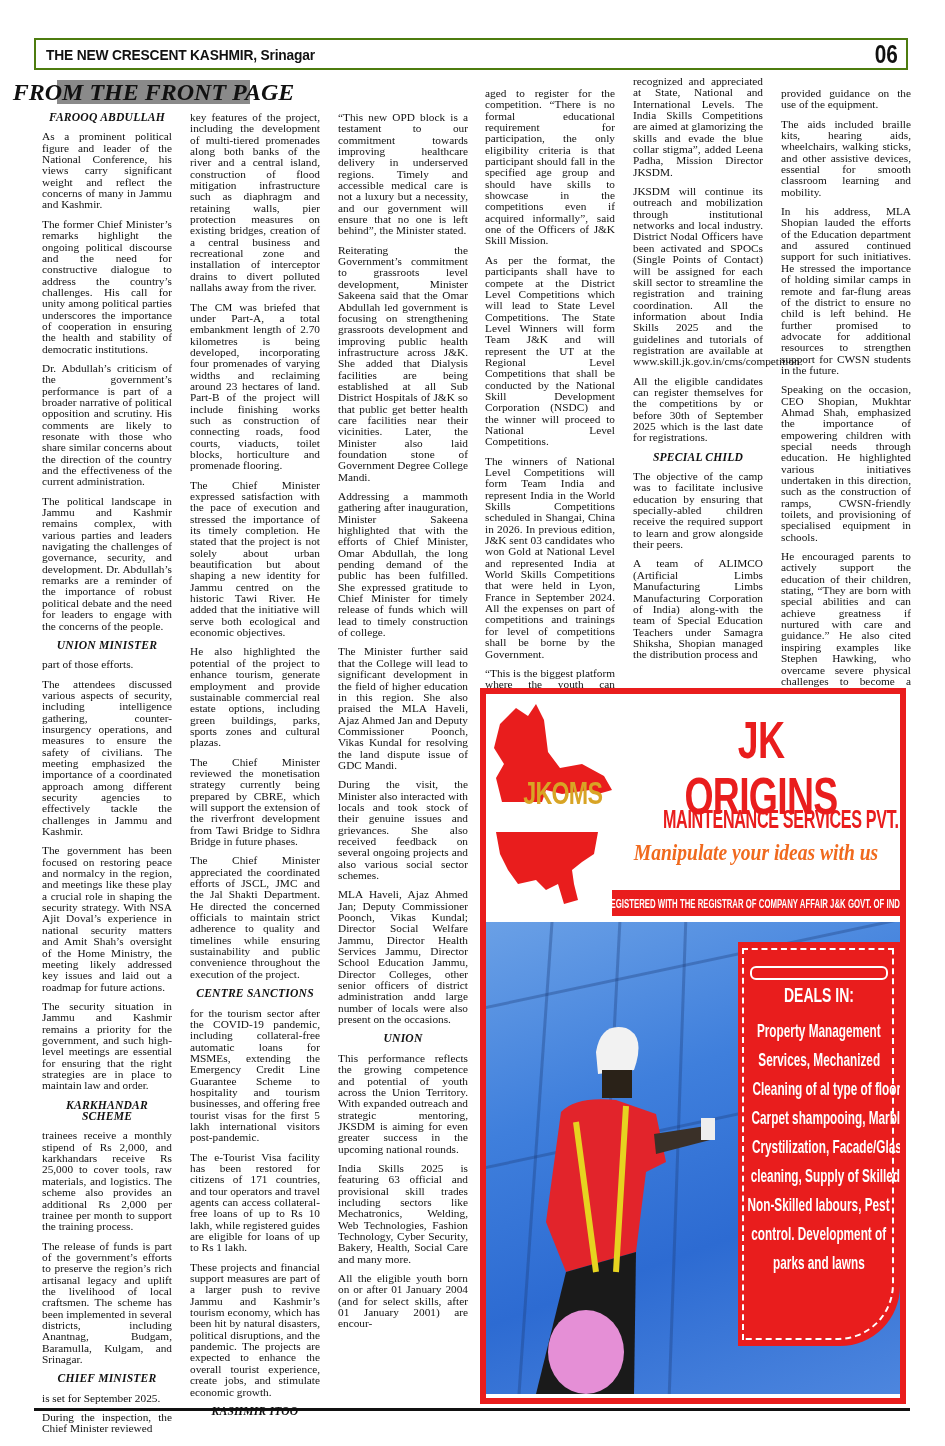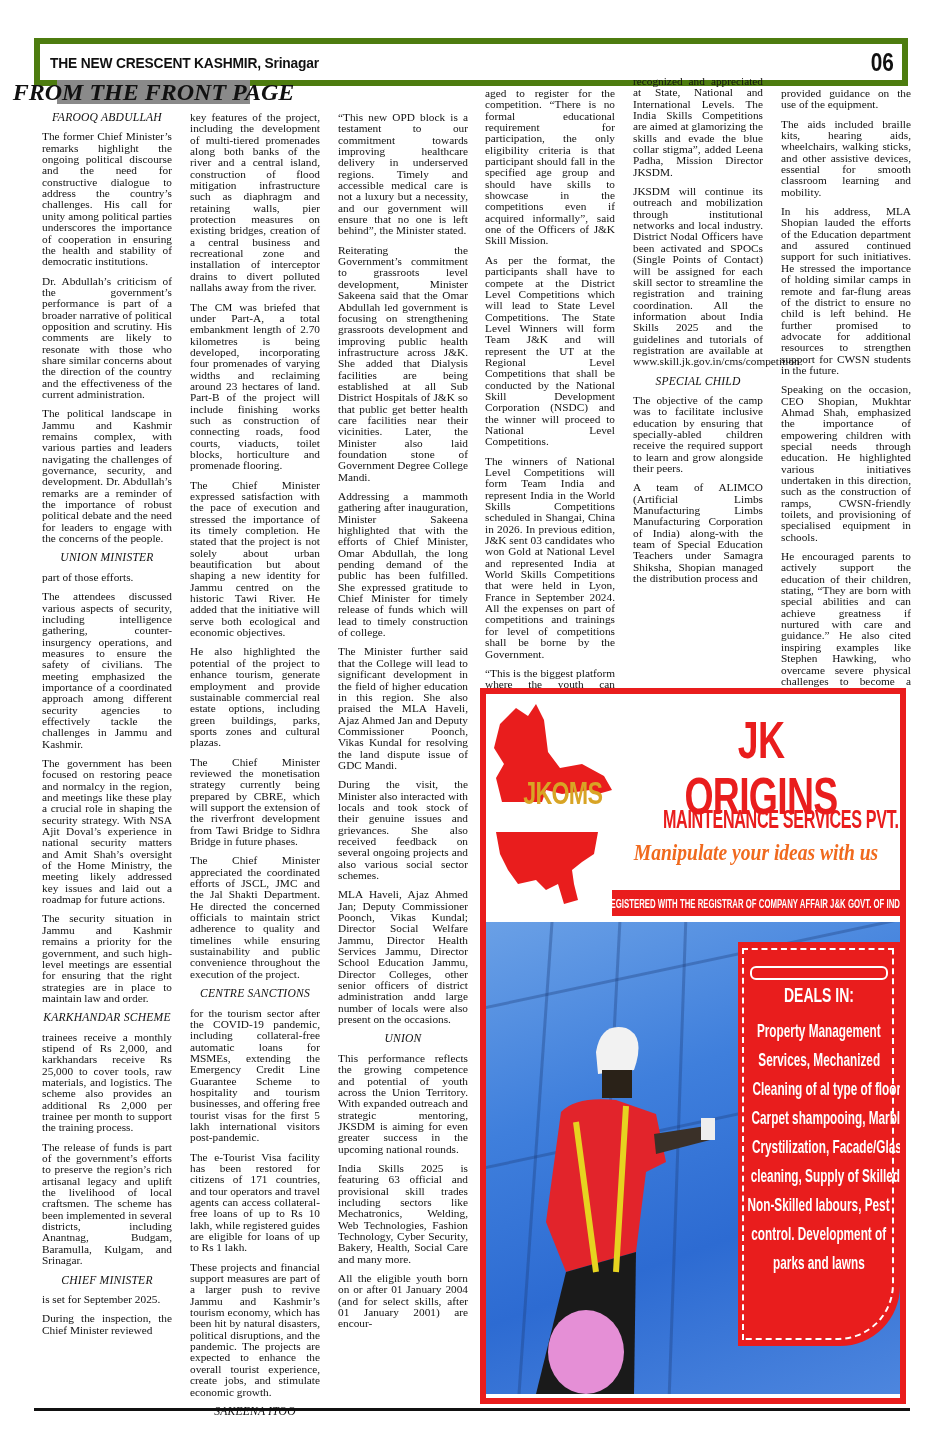--- a/index.html
+++ b/index.html
@@ -1,24 +1,24 @@
 <!DOCTYPE html>
 <html><head>
 <meta charset="utf-8">
 <style>
   html, body { margin:0; padding:0; background:#ffffff; }
   body { width:945px; height:1446px; position:relative; overflow:hidden; font-family:"Liberation Serif", serif; color:#111; }
-  .masthead { position:absolute; left:34px; top:38px; width:874px; height:48px; border:6px solid #4d7c0f; box-sizing:border-box; display:flex; align-items:center; justify-content:space-between; padding:0 8px 0 10px; }
+  .masthead { position:absolute; left:34px; top:38px; width:874px; height:32px; border:2px solid #4d7c0f; box-sizing:border-box; display:flex; align-items:center; justify-content:space-between; padding:0 8px 0 10px; }
   .masthead .paper { font-family:"Liberation Sans", sans-serif; font-weight:bold; font-size:15px; letter-spacing:-0.2px; transform:scaleX(0.92); transform-origin:left center; color:#111; }
   .masthead .pageno { font-family:"Liberation Sans", sans-serif; font-weight:bold; font-size:26px; transform:scaleX(0.8); transform-origin:right center; color:#111; }
   .section-banner { position:absolute; left:57px; top:80px; width:193px; height:24px; background:#8a8a8a; display:flex; align-items:center; justify-content:center; }
   .section-banner span { font-family:"Liberation Serif", serif; font-style:italic; font-weight:bold; font-size:24px; color:#111; white-space:nowrap; transform:scaleX(1.0); }
   .col { position:absolute; top:104px; width:146px; font-size:11.3px; line-height:11.35px; text-align:justify; hyphens:manual; }
   .col p { margin:8px; }
-  .col .sub { text-align:center; font-style:italic; font-weight:normal; font-size:11.6px; line-height:11.4px; letter-spacing:0.2px; }
+  .col .sub { text-align:center; font-style:italic; font-weight:bold; font-size:11.6px; line-height:11.4px; letter-spacing:0.2px; }
   #c1 { left:34px; }
   #c2 { left:182px; }
   #c3 { left:330px; }
   #c4 { left:477px; top:80px; }
   #c5 { left:625px; top:68px; }
   #c6 { left:773px; top:80px; }
   .bottom-rule { position:absolute; left:34px; top:1408px; width:876px; height:3px; background:#111; }
   
   .ad { position:absolute; left:480px; top:688px; width:426px; height:716px; background:#e91d1d; box-sizing:border-box; padding:6px; }
   .ad-inner { position:relative; width:100%; height:100%; background:#fff; overflow:hidden; }
@@ -45,20 +45,21 @@
   <span class="paper">THE NEW CRESCENT KASHMIR, Srinagar</span>
   <span class="pageno">06</span>
 </div>
 
 <div class="section-banner">
   <span>FROM THE FRONT PAGE</span>
 </div>
 
 <div class="col" id="c1">
     <p class="sub">FAROOQ ABDULLAH</p>
+    <p class="">As a prominent political figure and leader of the National Conference, his views carry significant weight and reflect the concerns of many in Jammu and Kashmir.</p>
     <p class="">The former Chief Minister’s remarks highlight the ongoing political discourse and the need for constructive dialogue to address the country’s challenges. His call for unity among political parties underscores the importance of cooperation in ensuring the health and stability of democratic institutions.</p>
     <p class="">Dr. Abdullah’s criticism of the government’s performance is part of a broader narrative of political opposition and scrutiny. His comments are likely to resonate with those who share similar concerns about the direction of the country and the effectiveness of the current administration.</p>
     <p class="">The political landscape in Jammu and Kashmir remains complex, with various parties and leaders navigating the challenges of governance, security, and development. Dr. Abdullah’s remarks are a reminder of the importance of robust political debate and the need for leaders to engage with the concerns of the people.</p>
     <p class="sub">UNION MINISTER</p>
     <p class="">part of those efforts.</p>
     <p class="">The attendees discussed various aspects of security, including intelligence gathering, counter-insurgency operations, and measures to ensure the safety of civilians. The meeting emphasized the importance of a coordinated approach among different security agencies to effectively tackle the challenges in Jammu and Kashmir.</p>
     <p class="">The government has been focused on restoring peace and normalcy in the region, and meetings like these play a crucial role in shaping the security strategy. With NSA Ajit Doval’s experience in national security matters and Amit Shah’s oversight of the Home Ministry, the meeting likely addressed key issues and laid out a roadmap for future actions.</p>
     <p class="">The security situation in Jammu and Kashmir remains a priority for the government, and such high-level meetings are essential for ensuring that the right strategies are in place to maintain law and order.</p>
     <p class="sub">KARKHANDAR SCHEME</p>
     <p class="">trainees receive a monthly stipend of Rs 2,000, and karkhandars receive Rs 25,000 to cover tools, raw materials, and logistics. The scheme also provides an additional Rs 2,000 per trainee per month to support the training process.</p>
@@ -71,21 +72,21 @@
     <p class="">key features of the project, including the development of multi-tiered promenades along both banks of the river and a central island, construction of flood mitigation infrastructure such as diaphragm and retaining walls, pier protection measures on existing bridges, creation of a central business and recreational zone and installation of interceptor drains to divert polluted nallahs away from the river.</p>
     <p class="">The CM was briefed that under Part-A, a total embankment length of 2.70 kilometres is being developed, incorporating four promenades of varying widths and reclaiming around 23 hectares of land. Part-B of the project will include finishing works such as construction of connecting roads, food courts, viaducts, toilet blocks, horticulture and promenade flooring.</p>
     <p class="">The Chief Minister expressed satisfaction with the pace of execution and stressed the importance of its timely completion. He stated that the project is not solely about urban beautification but about shaping a new identity for Jammu centred on the historic Tawi River. He added that the initiative will serve both ecological and economic objectives.</p>
     <p class="">He also highlighted the potential of the project to enhance tourism, generate employment and provide sustainable commercial real estate options, including green buildings, parks, sports zones and cultural plazas.</p>
     <p class="">The Chief Minister reviewed the monetisation strategy currently being prepared by CBRE, which will support the extension of the riverfront development from Tawi Bridge to Sidhra Bridge in future phases.</p>
     <p class="">The Chief Minister appreciated the coordinated efforts of JSCL, JMC and the Jal Shakti Department. He directed the concerned officials to maintain strict adherence to quality and timelines while ensuring sustainability and public convenience throughout the execution of the project.</p>
     <p class="sub">CENTRE SANCTIONS</p>
     <p class="">for the tourism sector after the COVID-19 pandemic, including collateral-free automatic loans for MSMEs, extending the Emergency Credit Line Guarantee Scheme to hospitality and tourism businesses, and offering free tourist visas for the first 5 lakh international visitors post-pandemic.</p>
     <p class="">The e-Tourist Visa facility has been restored for citizens of 171 countries, and tour operators and travel agents can access collateral-free loans of up to Rs 10 lakh, while registered guides are eligible for loans of up to Rs 1 lakh.</p>
     <p class="">These projects and financial support measures are part of a larger push to revive Jammu and Kashmir’s tourism economy, which has been hit by natural disasters, political disruptions, and the pandemic. The projects are expected to enhance the overall tourist experience, create jobs, and stimulate economic growth.</p>
-    <p class="sub">SAKEENA ITOO</p>
+    <p class="sub">KASHMIR ITOO</p>
   </div>
 <div class="col" id="c3">
     <p class="">“This new OPD block is a testament to our commitment towards improving healthcare delivery in underserved regions. Timely and accessible medical care is not a luxury but a necessity, and our government will ensure that no one is left behind”, the Minister stated.</p>
     <p class="">Reiterating the Government’s commitment to grassroots level development, Minister Sakeena said that the Omar Abdullah led government is focusing on strengthening grassroots development and improving public health infrastructure across J&amp;K. She added that Dialysis facilities are being established at all Sub District Hospitals of J&amp;K so that public get better health care facilities near their vicinities. Later, the Minister also laid foundation stone of Government Degree College Mandi.</p>
     <p class="">Addressing a mammoth gathering after inauguration, Minister Sakeena highlighted that with the efforts of Chief Minister, Omar Abdullah, the long pending demand of the public has been fulfilled. She expressed gratitude to Chief Minister for timely release of funds which will lead to timely construction of college.</p>
     <p class="">The Minister further said that the College will lead to significant development in the field of higher education in this region. She also praised the MLA Haveli, Ajaz Ahmed Jan and Deputy Commissioner Poonch, Vikas Kundal for resolving the land dispute issue of GDC Mandi.</p>
     <p class="">During the visit, the Minister also interacted with locals and took stock of their genuine issues and grievances. She also received feedback on several ongoing projects and also various social sector schemes.</p>
     <p class="">MLA Haveli, Ajaz Ahmed Jan; Deputy Commissioner Poonch, Vikas Kundal; Director Social Welfare Jammu, Director Health Services Jammu, Director School Education Jammu, Director Colleges, other senior officers of district administration andd large number of locals were also present on the occasions.</p>
     <p class="sub">UNION</p>
     <p class="">This performance reflects the growing competence and potential of youth across the Union Territory. With expanded outreach and strategic mentoring, JKSDM is aiming for even greater success in the upcoming national rounds.</p>
@@ -94,20 +95,21 @@
   </div>
 <div class="col" id="c4">
     <p class="">aged to register for the competition. “There is no formal educational requirement for participation, the only eligibility criteria is that participant should fall in the specified age group and should have skills to showcase in the competitions even if acquired informally”, said one of the Officers of J&amp;K Skill Mission.</p>
     <p class="">As per the format, the participants shall have to compete at the District Level Competitions which will lead to State Level Competitions. The State Level Winners will form Team J&amp;K and will represent the UT at the Regional Level Competitions that shall be conducted by the National Skill Development Corporation (NSDC) and the winner will proceed to National Level Competitions.</p>
     <p class="">The winners of National Level Competitions will form Team India and represent India in the World Skills Competitions scheduled in Shangai, China in 2026. In previous edition, J&amp;K sent 03 candidates who won Gold at National Level and represented India at World Skills Competitions that were held in Lyon, France in September 2024. All the expenses on part of competitions and trainings for level of competitions shall be borne by the Government.</p>
     <p class="">“This is the biggest platform where the youth can showcase their skills and get</p>
   </div>
 <div class="col" id="c5">
     <p class="">recognized and appreciated at State, National and International Levels. The India Skills Competitions are aimed at glamorizing the skills and evade the blue collar stigma”, added Leena Padha, Mission Director JKSDM.</p>
     <p class="">JKSDM will continue its outreach and mobilization through institutional networks and local industry. District Nodal Officers have been activated and SPOCs (Single Points of Contact) will be assigned for each skill sector to streamline the registration and training coordination. All the information about India Skills 2025 and the guidelines and tutorials of registration are available at www.skill.jk.gov.in/cms/competition.</p>
+    <p class="">All the eligible candidates can register themselves for the competitions by or before 30th of September 2025 which is the last date for registrations.</p>
     <p class="sub">SPECIAL CHILD</p>
     <p class="">The objective of the camp was to facilitate inclusive education by ensuring that specially-abled children receive the required support to learn and grow alongside their peers.</p>
     <p class="">A team of ALIMCO (Artificial Limbs Manufacturing Limbs Manufacturing Corporation of India) along-with the team of Special Education Teachers under Samagra Shiksha, Shopian managed the distribution process and</p>
   </div>
 <div class="col" id="c6">
     <p class="">provided guidance on the use of the equipment.</p>
     <p class="">The aids included braille kits, hearing aids, wheelchairs, walking sticks, and other assistive devices, essential for smooth classroom learning and mobility.</p>
     <p class="">In his address, MLA Shopian lauded the efforts of the Education department and assured continued support for such initiatives. He stressed the importance of holding similar camps in remote and far-flung areas of the district to ensure no child is left behind. He further promised to advocate for additional resources to strengthen support for CWSN students in the future.</p>
     <p class="">Speaking on the occasion, CEO Shopian, Mukhtar Ahmad Shah, emphasized the importance of empowering children with special needs through education. He highlighted various initiatives undertaken in this direction, such as the construction of ramps, CWSN-friendly toilets, and provisioning of specialised equipment in schools.</p>
     <p class="">He encouraged parents to actively support the education of their children, stating, “They are born with special abilities and can achieve greatness if nurtured with care and guidance.” He also cited inspiring examples like Stephen Hawking, who overcame severe physical challenges to become a global icon.</p>

